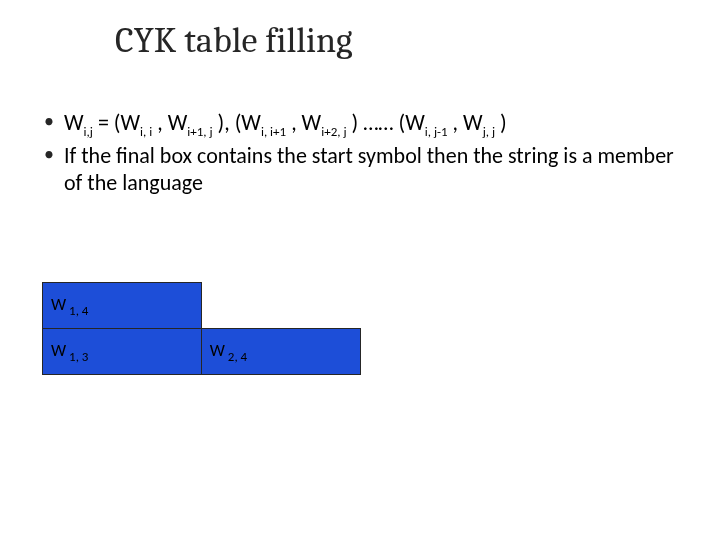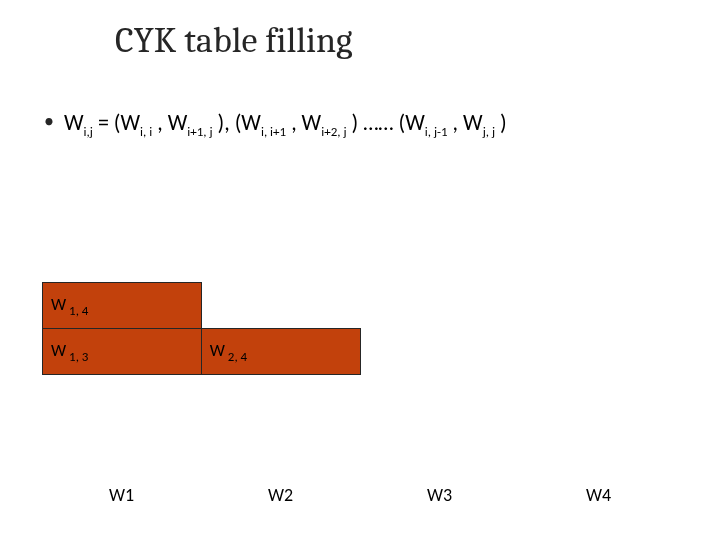--- a/index.html
+++ b/index.html
@@ -67,21 +67,21 @@
   }
   .cyk-table td {
     height: 46px;
     box-sizing: border-box;
     padding: 0 8px;
     font-size: 17px;
     vertical-align: middle;
     text-align: left;
   }
   .filled {
-    background: #c2410c;
+    background: #1d4ed8;
     border: 1px solid #262626;
   }
   .empty {
     border: none;
     background: transparent;
   }
   .footer-labels {
     position: absolute;
     left: 42px;
     top: 478px;
@@ -103,20 +103,21 @@
 
 <div class="slide">
 
   <div class="title">CYK table filling</div>
 
   <div class="bullets">
     <ul>
       <li>
         <span><span>W</span><span class="sub">i,j</span><span> =  (W</span><span class="sub">i, i</span><span> , W</span><span class="sub">i+1, j</span><span> ), (W</span><span class="sub">i, i+1</span><span> , W</span><span class="sub">i+2, j</span><span> ) …… (W</span><span class="sub">i, j-1</span><span> , W</span><span class="sub">j, j</span><span> )</span></span>
       </li>
+      <li>If the final box contains the start symbol then the string is a member of the language</li>
     </ul>
   </div>
 
   <div class="table-area">
     <table class="cyk-table">
       <tbody>
           <tr>
         <td class="filled"><span>W</span><span class="sub"> 1, 4</span></td>
         <td class="empty"></td>
         <td class="empty"></td>
@@ -125,26 +126,14 @@
       <tr>
         <td class="filled"><span>W</span><span class="sub"> 1, 3</span></td>
         <td class="filled"><span>W</span><span class="sub"> 2, 4</span></td>
         <td class="empty"></td>
         <td class="empty"></td>
       </tr>
     </tbody>
       </table>
   </div>
 
-  <div class="footer-labels">
-    <table class="footer-table">
-      <tbody>
-          <tr>
-        <td>W1</td>
-        <td>W2</td>
-        <td>W3</td>
-        <td>W4</td>
-      </tr>
-    </tbody>
-      </table>
-  </div>
 
 </div>
 
 </body></html>

